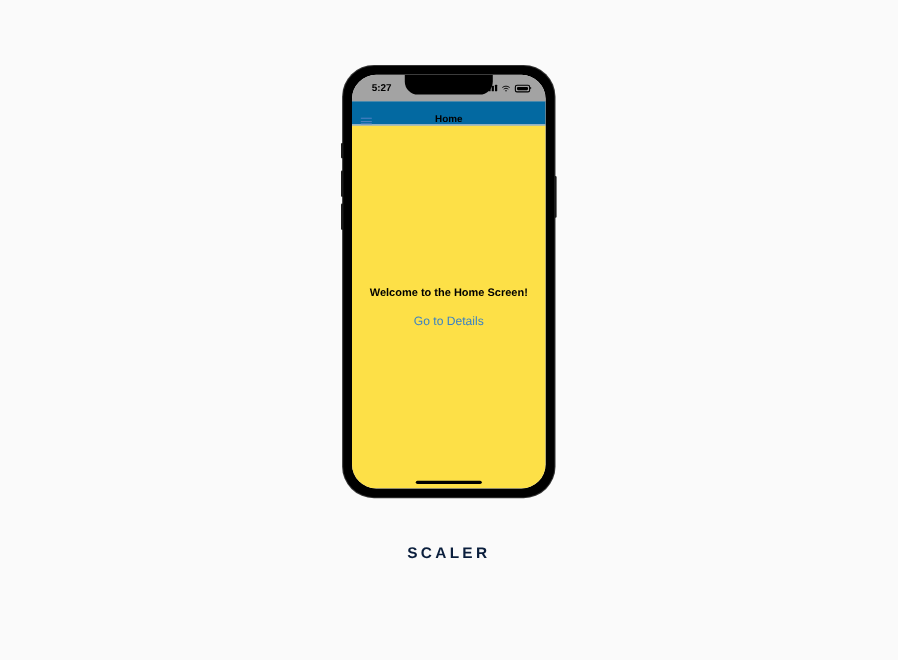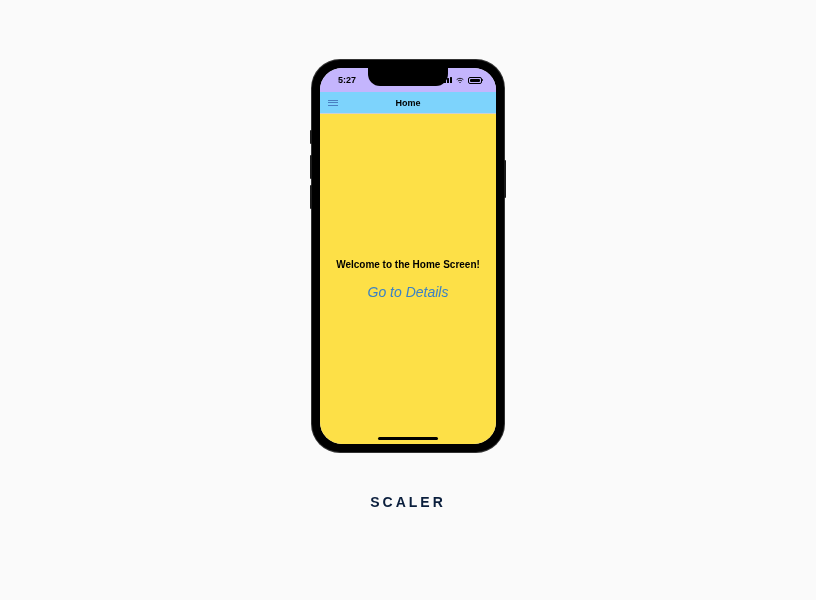--- a/index.html
+++ b/index.html
@@ -70,21 +70,21 @@
 
     .status-bar {
       height: 24px;
       display: flex;
       align-items: center;
       justify-content: space-between;
       padding: 0 14px 0 18px;
       font-size: 9px;
       font-weight: 600;
       color: #000;
-      background: #c4b5fd;
+      background: #a3a3a3;
       position: relative;
       z-index: 5;
     }
 
     .status-right {
       display: flex;
       align-items: center;
       gap: 3px;
     }
 
@@ -125,24 +125,24 @@
     }
     .battery-fill {
       width: 100%;
       height: 100%;
       background: #000;
       border-radius: 1px;
     }
 
     .nav-header {
       height: 22px;
-      background: #7dd3fc;
+      background: #0369a1;
       border-bottom: 1px solid #d0d0d0;
       display: flex;
-      align-items: center;
+      align-items: flex-end;
       position: relative;
       padding: 0 8px;
     }
 
     .hamburger {
       position: absolute;
       left: 8px;
       display: flex;
       flex-direction: column;
       gap: 1.5px;
@@ -173,24 +173,23 @@
 
     .welcome-text {
       font-size: 10px;
       font-weight: 700;
       color: #000;
       margin-bottom: 14px;
       text-align: center;
     }
 
     .details-link {
-      font-size: 14px;
+      font-size: 11px;
       color: #3b82c4;
       cursor: pointer;
-      font-style: italic;
     }
 
     .home-indicator {
       position: absolute;
       bottom: 4px;
       left: 50%;
       transform: translateX(-50%);
       width: 60px;
       height: 3px;
       background: #000;

